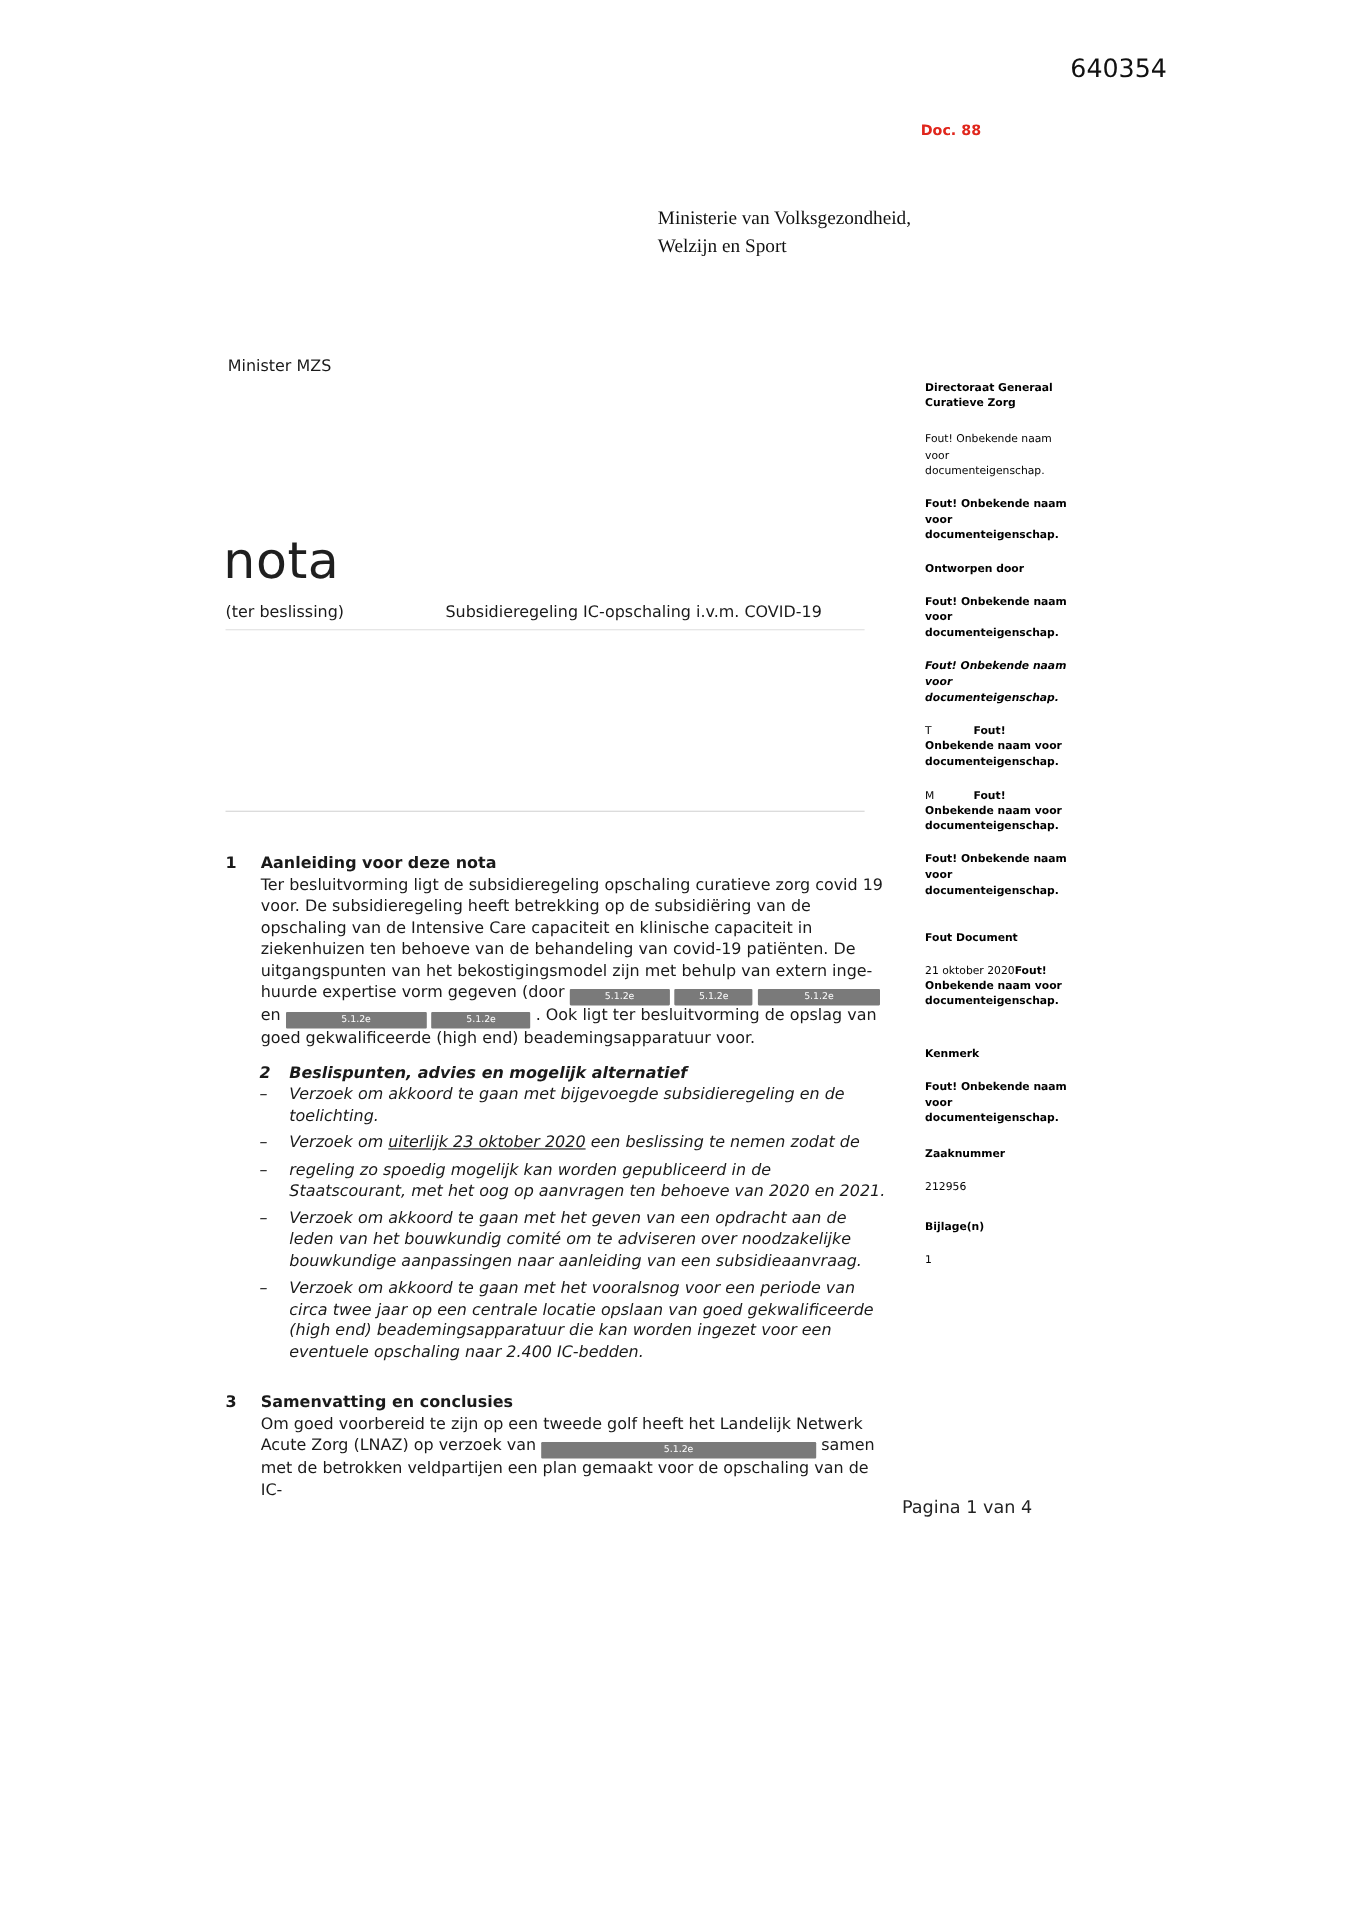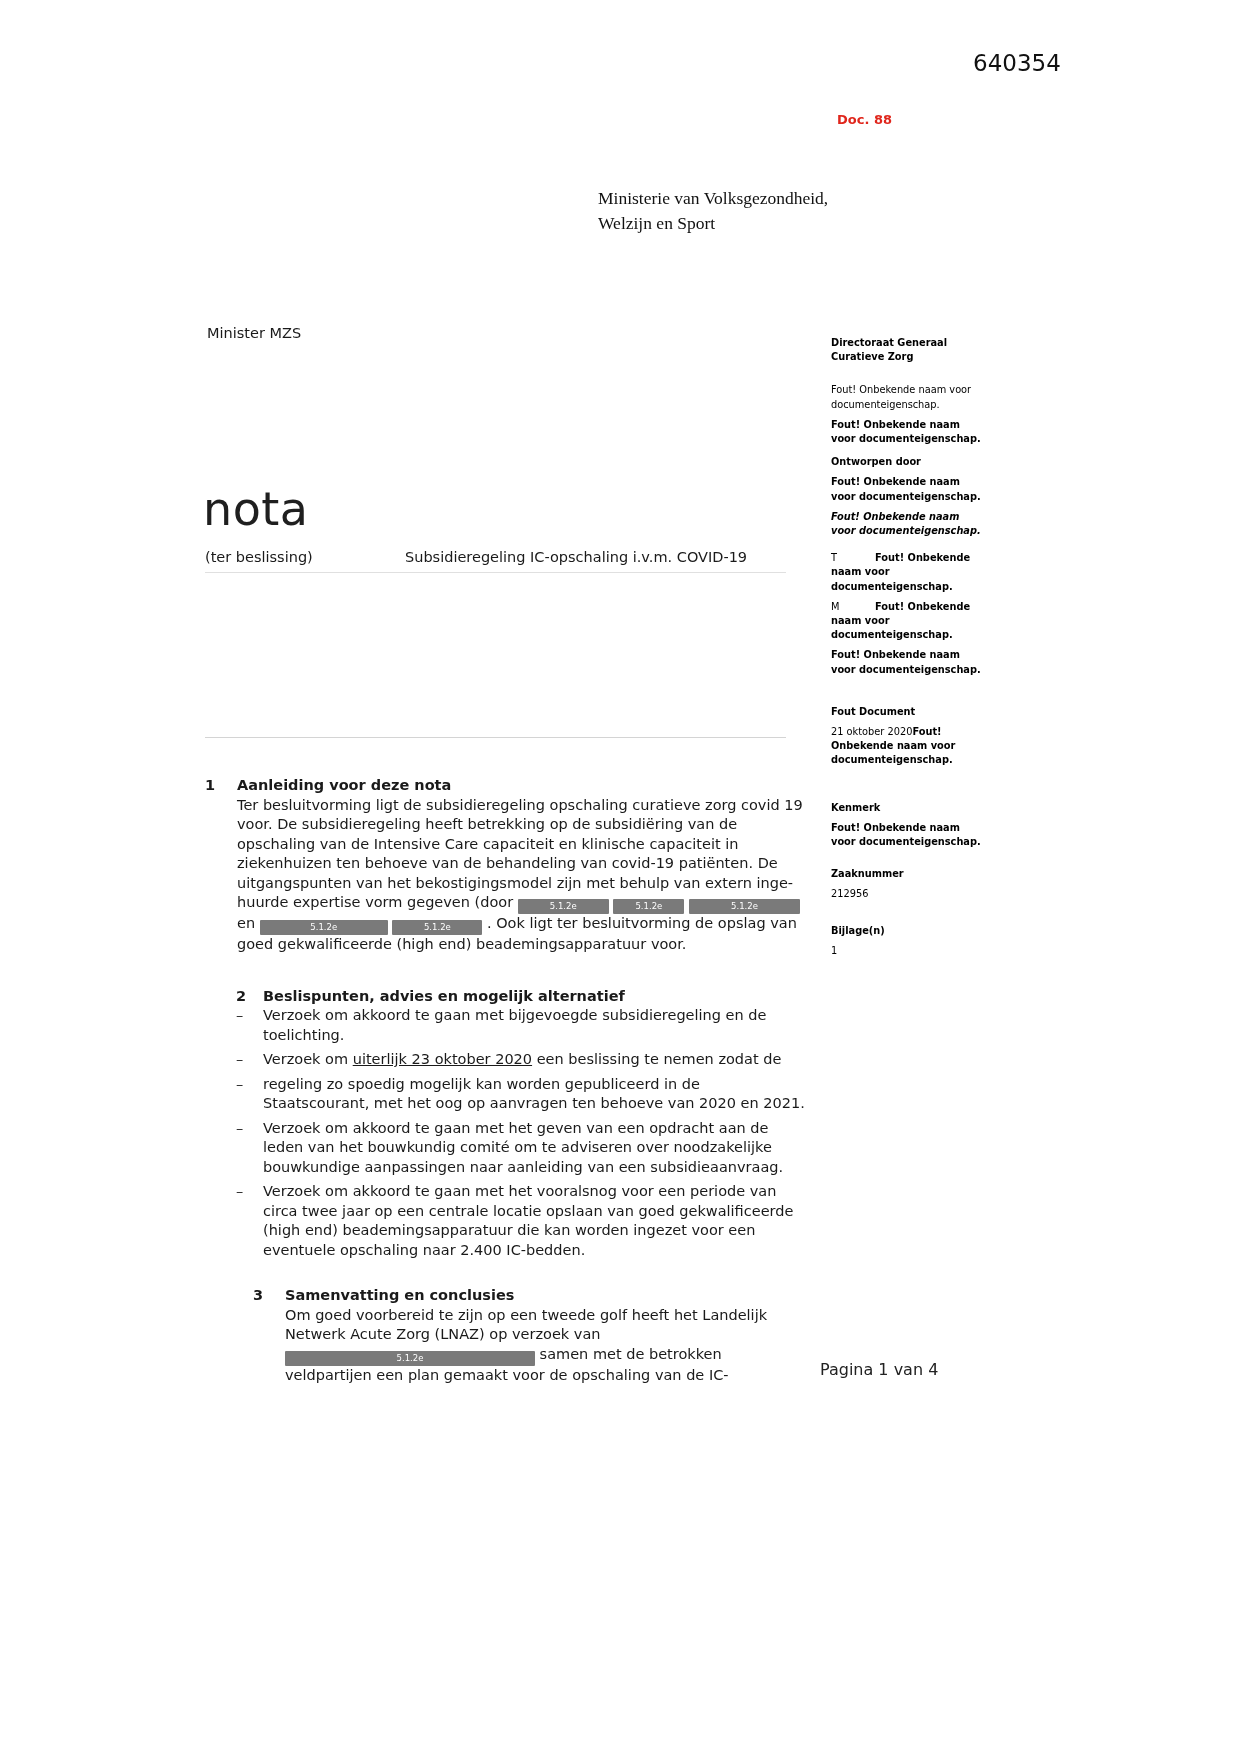--- a/index.html
+++ b/index.html
@@ -17,21 +17,21 @@
   .ministry { position:absolute; left:598px; top:186px; font-family:"Liberation Serif","DejaVu Serif",serif;
               font-size:17.5px; line-height:1.45; color:#111; }
 
   .minister { position:absolute; left:207px; top:325px; font-size:14.5px; }
 
   .deadline-box { position:absolute; left:596px; top:322px; width:191px; min-height:50px;
                   border:2px solid #2a2a2a; padding:6px 10px 6px 10px; font-size:14.5px; line-height:1.35; }
 
   
   .sidebar { position:absolute; left:825px; top:330px; width:163px; font-size:9.8px; line-height:1.45; color:#000; }
-  .sb { margin:6px; }
+  .sb { margin:16px; }
   .b  { font-weight:bold; }
   .bi { font-weight:bold; font-style:italic; }
   .r  { font-weight:normal; }
   .u  { text-decoration:underline; }
   .tcol { display:inline-block; width:44px; }
   .mb5  { margin-bottom:5px; }
   .mb9  { margin-bottom:9px; }
   .mb13 { margin-bottom:13px; }
   .mb19 { margin-bottom:19px; }
   .mb28 { margin-bottom:28px; }
@@ -46,27 +46,27 @@
   .rule1 { position:absolute; left:205px; top:572px; width:581px; border-top:1px solid #e0e0e0; }
   .rule2 { position:absolute; left:205px; top:737px; width:581px; border-top:1px solid #d4d4d4; }
 
   .doc-body { position:absolute; left:205px; top:776px; width:600px; font-size:14.5px; line-height:19.5px; }
   .h-row { margin:0; }
   .h-num  { display:inline-block; width:32px; font-weight:bold; }
   .h-txt  { font-weight:bold; }
   .sec-content { margin-left:32px; }
   .para { margin:0; }
 
-  .sec2 { margin-left:31px; margin-top:32px; }
+  .sec2 { margin-left:31px; margin-top:12px;font-style:italic; }
   .h-num2 { display:inline-block; width:27px; font-weight:bold; }
   .dash-list { list-style:none; margin:0; padding:0; }
   .dash-item { position:relative; padding-left:27px; margin-bottom:5px; }
   .dash { position:absolute; left:0; top:0; color:#333; }
 
-  .sec3 { margin-top:26px;margin-left:48px; }
+  .sec3 { margin-top:26px; }
 
   .redact { display:inline-block; background:var(--redact); color:#ffffff; font-size:8.5px;
             height:15px; line-height:15px; text-align:center; vertical-align:-2px;
             padding:0 19px; border-radius:1px; }
 
   .footer { position:absolute; left:820px; top:1360px; font-size:16px; color:#222; }
 </style>
 </head>
 <body style="--red: #e0261c; --redact: #7a7a7a;">
 

